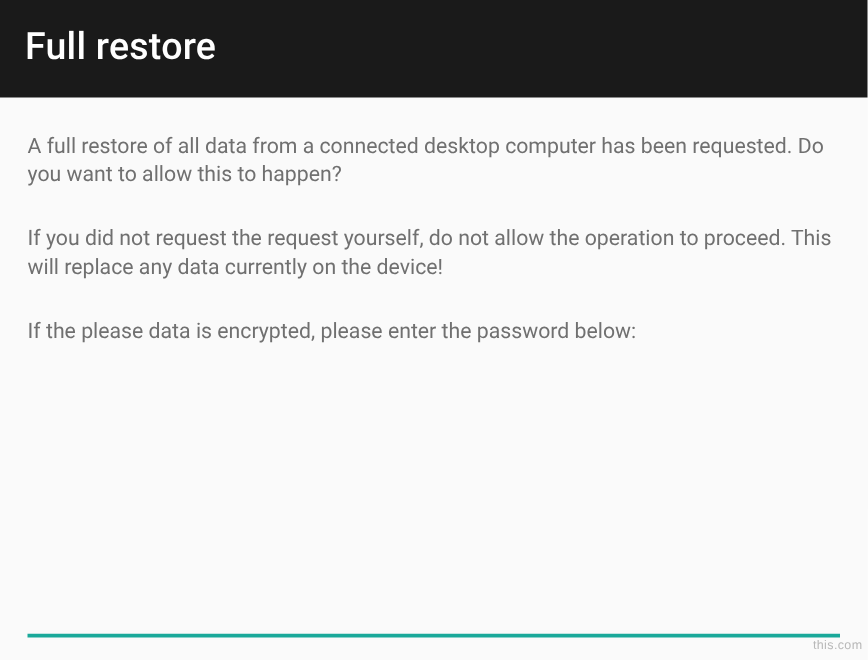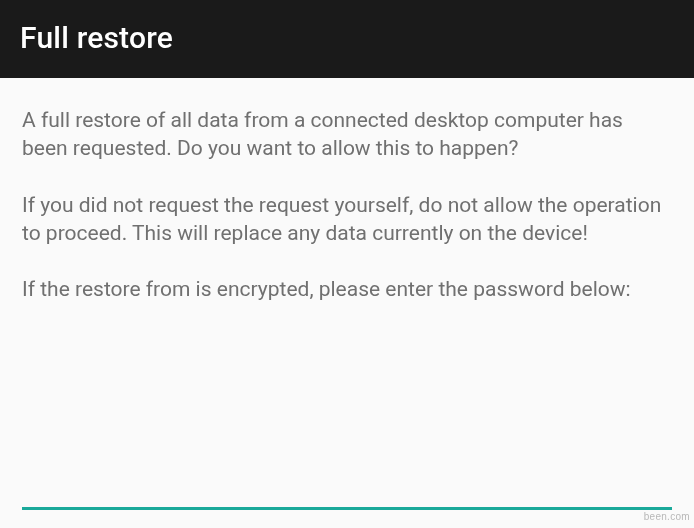--- a/index.html
+++ b/index.html
@@ -30,21 +30,21 @@
       align-items: center;
     }
     .header-title {
       font-size: 30px;
       font-weight: 500;
       letter-spacing: 0.2px;
     }
     .content {
       padding: 28px 22px 0 22px;
       color: #707070;
-      font-size: 21px;
+      font-size: 17px;
       line-height: 1.35;
       font-weight: 400;
     }
     .para {
       margin-bottom: 28px;
     }
     .para:last-of-type {
       margin-bottom: 0;
     }
     .password-wrap {
@@ -79,22 +79,22 @@
 
 <div class="outer">
 
   <div class="header">
     <div class="header-title">Full restore</div>
   </div>
 
   <div class="content">
     <p class="para">A full restore of all data from a connected desktop computer has been requested. Do you want to allow this to happen?</p>
     <p class="para">If you did not request the request yourself, do not allow the operation to proceed. This will replace any data currently on the device!</p>
-    <p class="para">If the restore from is encrypted, please enter the password below:</p>
+    <p class="para">If the please data is encrypted, please enter the password below:</p>
   </div>
 
   <div class="password-wrap">
     <input type="password" class="password-input" value="" style="">
   </div>
 
-  <div class="watermark">been.com</div>
+  <div class="watermark">this.com</div>
 
 </div>
 
 </body></html>

